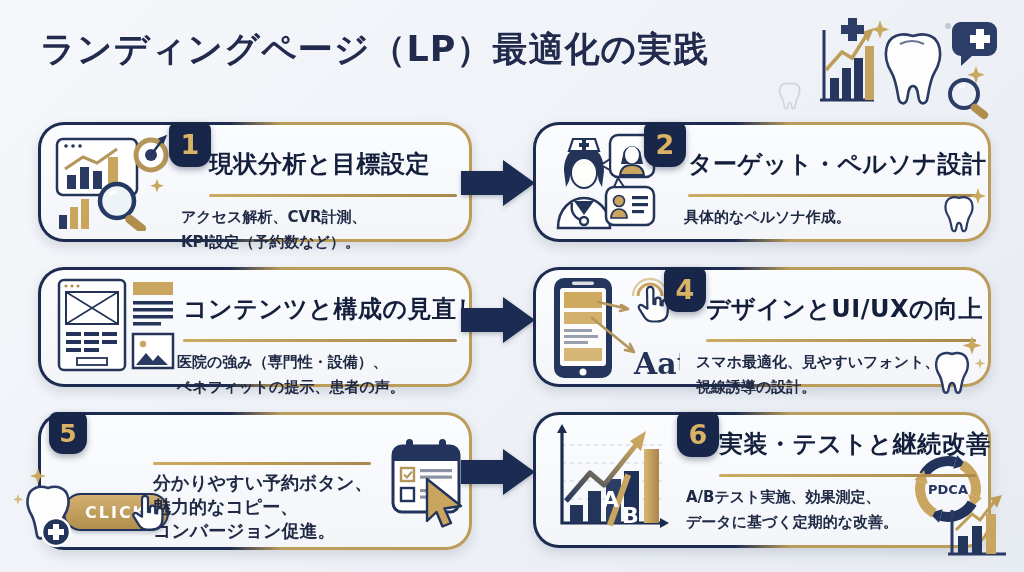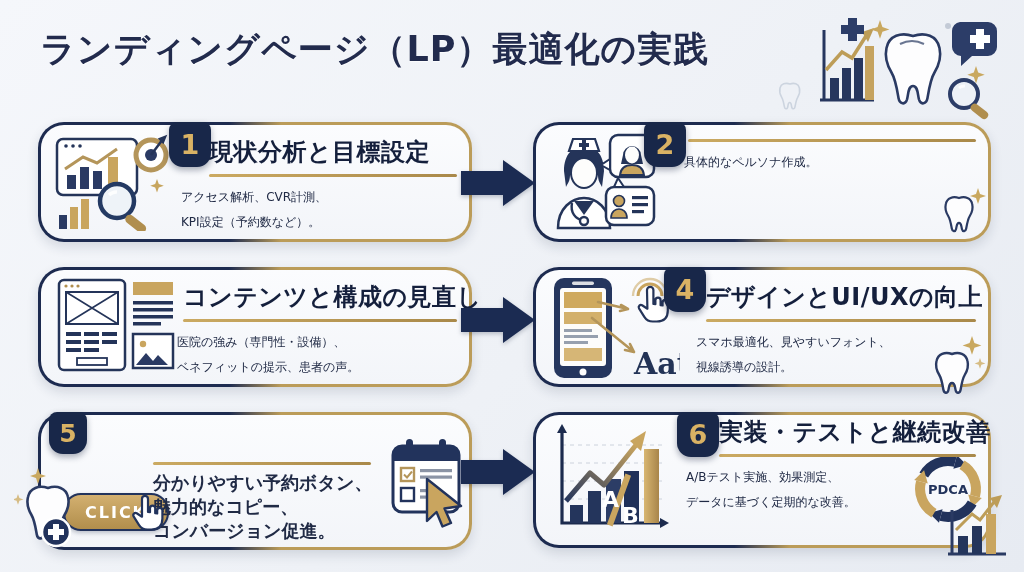--- a/index.html
+++ b/index.html
@@ -26,30 +26,30 @@
   .c5{left:38px;top:412px;width:428px;height:132px;}
   .c6{left:533px;top:412px;width:452px;height:130px;}
   .badge{position:absolute;top:-3px;width:42px;height:45px;background:#182749;
     border-radius:8px 8px 14px 14px;display:flex;align-items:center;justify-content:center;
     color:#d9b264;font-size:27px;font-weight:800;box-shadow:0 3px 6px rgba(15,25,55,.35);z-index:3;}
   .c1 .badge{left:128px}.c2 .badge{left:108px}.c4 .badge{left:128px}.c6 .badge{left:141px}
   .c5 .badge{left:8px;width:38px;height:42px;font-size:25px;}
   .content{position:absolute;top:10px;right:12px;z-index:2;}
   .c1 .content{left:140px}.c2 .content{left:148px}.c3 .content{left:136px}
   .c4 .content{left:160px}.c6 .content{left:150px;top:0}
-  .step-title{margin:0;font-size:24px;font-weight:800;color:#141f3c;
+  .step-title{margin:12px;font-size:24px;font-weight:800;color:#141f3c;
     letter-spacing:.5px;white-space:nowrap;line-height:35px;}
   .c1 .step-title,.c1 .rule{margin-left:28px}
   .c2 .step-title,.c2 .rule{margin-left:4px}
   .c3 .step-title,.c3 .rule{margin-left:6px}
   .c4 .step-title,.c4 .rule{margin-left:10px}
   .c6 .step-title,.c6 .rule{margin-left:33px}
   .rule{height:2.5px;border-radius:2px;margin-top:4px;margin-bottom:8px;
     background:linear-gradient(90deg,#cbaa62,#a9894a);}
-  .body div{font-size:12px;font-weight:400;color:#202a45;line-height:25px;white-space:nowrap;}
+  .body div{font-size:15px;font-weight:700;color:#202a45;line-height:25px;white-space:nowrap;}
   .icon-zone{position:absolute;left:12px;top:6px;z-index:1;}
   
   .h5{position:absolute;left:56px;top:8px;}
   .r5{position:absolute;left:112px;top:47px;width:218px;height:2.5px;border-radius:2px;
     background:linear-gradient(90deg,#cbaa62,#a9894a);}
   .b5{position:absolute;left:112px;top:56px;}
   .b5 div{font-size:18px;font-weight:700;color:#202a45;line-height:24px;white-space:nowrap;}
   .click-pill{position:absolute;left:22px;top:58px;width:102px;height:34px;border-radius:18px;
     background:linear-gradient(180deg,#d3b070,#b18e4c);border:2.5px solid #22335c;
     display:flex;align-items:center;justify-content:center;color:#fff;font-weight:800;
@@ -181,20 +181,21 @@
             <path d="M66 56 l4 -9 6 9 Z" fill="#fff" stroke="#243459" stroke-width="2"></path>
             <circle cx="71" cy="70" r="5.5" fill="#c9a55f" stroke="#243459" stroke-width="1.6"></circle>
             <path d="M63 87 c0 -7 5 -9 8 -9 3 0 8 2 8 9 Z" fill="#c9a55f" stroke="#243459" stroke-width="1.6"></path>
             <rect x="84" y="65" width="16" height="3.2" fill="#243459"></rect>
             <rect x="84" y="72" width="16" height="3.2" fill="#243459"></rect>
             <rect x="84" y="79" width="12" height="3.2" fill="#243459"></rect>
           </g>
         </svg>
       </div>
       <div class="content">
+        <h3 class="step-title">ターゲット・ペルソナ設計</h3>
         <div class="rule"></div>
         <div class="body">
           <div>具体的なペルソナ作成。</div>
         </div>
       </div>
     </div>
   </div>
 
   <div class="card c3">
     <div class="card-inner">

